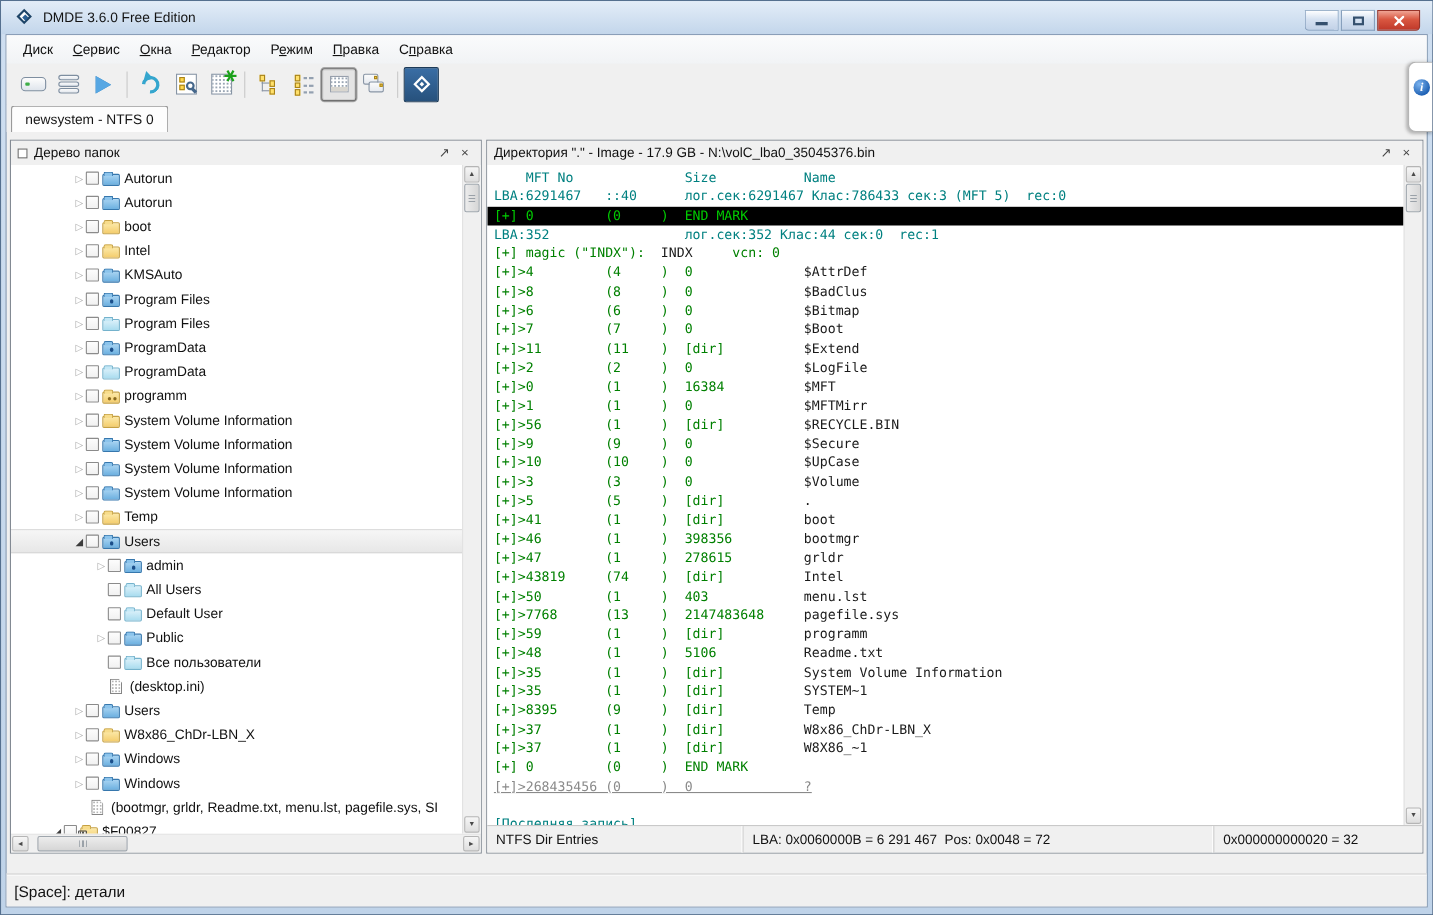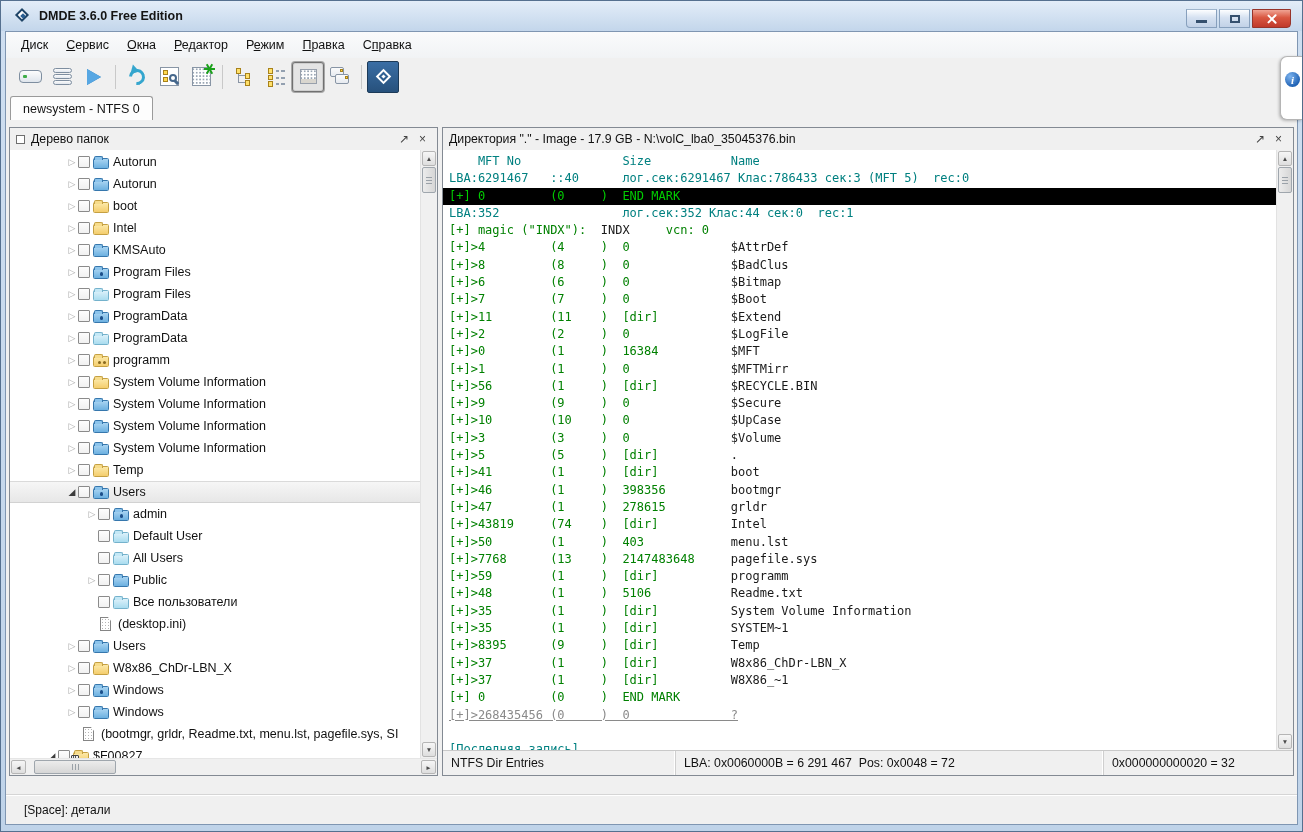--- a/index.html
+++ b/index.html
@@ -5,21 +5,21 @@
   * { margin:0; padding:0; box-sizing:border-box; }
   html,body { width:1303px; height:832px; overflow:hidden; font-family:"Liberation Sans", sans-serif; }
   .frame { position:absolute; inset:0; background:linear-gradient(#cfdff1,#bfd3e9); border:1px solid #55708f; }
 
   
   .titlebar { position:absolute; left:0; top:0; right:0; height:30px;
     background:linear-gradient(#e3edf8,#c3d6eb); display:flex; align-items:center; }
   .tlogo { width:16px; height:16px; margin:0 8px 0 14px; position:relative; flex:0 0 auto; }
   .tlogo .d1 { position:absolute; left:2px; top:2px; width:10px; height:10px; border:2px solid #1d4468; transform:rotate(45deg); background:#fff; }
   .tlogo .d2 { position:absolute; left:6px; top:6px; width:4px; height:4px; background:#2a5f93; transform:rotate(45deg); }
-  .ttext { font-size:12.5px; color:#141414;font-weight:bold; }
+  .ttext { font-size:12.5px; color:#141414; }
   .winbtns { position:absolute; right:11px; top:8px; display:flex; gap:2px; }
   .wbtn { height:19px; border:1px solid #87a0bd; border-top-color:#9fb5cc;
     background:linear-gradient(#fdfeff,#d5e1f1 45%,#c2d2e7); display:flex; align-items:center; justify-content:center; }
   .wbtn.min { width:31px; border-radius:0 0 0 4px; }
   .wbtn.max { width:31px; }
   .wbtn.close { width:39px; border-radius:0 0 4px 0; border-color:#97342a;
     background:linear-gradient(#f0a494,#d95741 45%,#c0392a); }
   .glyph-min { width:11px; height:3px; background:#35506e; margin-top:6px; }
   .glyph-max { width:10px; height:8px; border:2px solid #35506e; }
   .glyph-x { position:relative; width:12px; height:10px; }
@@ -152,21 +152,21 @@
   .ct { color:#008080; } .cg { color:#008000; } .ck { color:#1a1a1a; } .cx { color:#8a8a8a;text-decoration:underline; } .cs { color:#00cc00; }
   .mft-wrap .vscroll { border-left:1px solid #e2e2e2; }
 
   .pstatus { height:25px; background:#f0f0f0; border-top:1px solid #c9c9c9; display:flex; align-items:center; font-size:12.3px; color:#111; flex:0 0 auto; }
   .pseg { white-space:pre; padding:0 8px; height:100%; display:flex; align-items:center; }
   .pseg.s1 { width:232px; flex:0 0 auto; }
   .pseg.s2 { width:428px; flex:0 0 auto; border-left:1px solid #cfcfcf; box-shadow:-1px 0 0 #fff; }
   .pseg.s3 { flex:1; border-left:1px solid #cfcfcf; box-shadow:-1px 0 0 #fff; }
 
   .appstatus { height:30px; border-top:1px solid #d5d5d5; box-shadow:0 1px 0 #fff inset; background:#f0f0f0;
-    display:flex; align-items:center; padding-left:18px; font-size:12px; color:#111; flex:0 0 auto; }
+    display:flex; align-items:center; padding-left:7px; font-size:14px; color:#111; flex:0 0 auto; }
 
   
   .flyout { position:absolute; right:0; top:55px; width:22px; height:64px; background:#fff; border:1px solid #b5b5b5; border-right:none;
     border-radius:7px 0 0 7px; box-shadow:-1px 1px 3px rgba(0,0,0,0.25); }
   .flyout .info { position:absolute; left:4px; top:15px; width:15px; height:15px; border-radius:50%;
     background:radial-gradient(circle at 35% 30%, #7db4ef, #2163b5 70%); color:#fff; font-family:"Liberation Serif", serif;
     font-style:italic; font-weight:bold; font-size:11px; display:flex; align-items:center; justify-content:center; }
 </style>
 </head>
 <body>
@@ -398,27 +398,27 @@
               <div class="trow" style="padding-left: 76px;">
                 <span class="exp c">▷</span>
                 <span class="cbx"></span>
                 <span class="fi blue-dot"></span>
                 <span class="tlabel">admin</span>
               </div>
               <div class="trow" style="padding-left: 76px;">
                 <span class="exp "></span>
                 <span class="cbx"></span>
                 <span class="fi lightblue"></span>
-                <span class="tlabel">Default User</span>
+                <span class="tlabel">All Users</span>
               </div>
               <div class="trow" style="padding-left: 76px;">
                 <span class="exp "></span>
                 <span class="cbx"></span>
                 <span class="fi lightblue"></span>
-                <span class="tlabel">All Users</span>
+                <span class="tlabel">Default User</span>
               </div>
               <div class="trow" style="padding-left: 76px;">
                 <span class="exp c">▷</span>
                 <span class="cbx"></span>
                 <span class="fi blue"></span>
                 <span class="tlabel">Public</span>
               </div>
               <div class="trow" style="padding-left: 76px;">
                 <span class="exp "></span>
                 <span class="cbx"></span>

